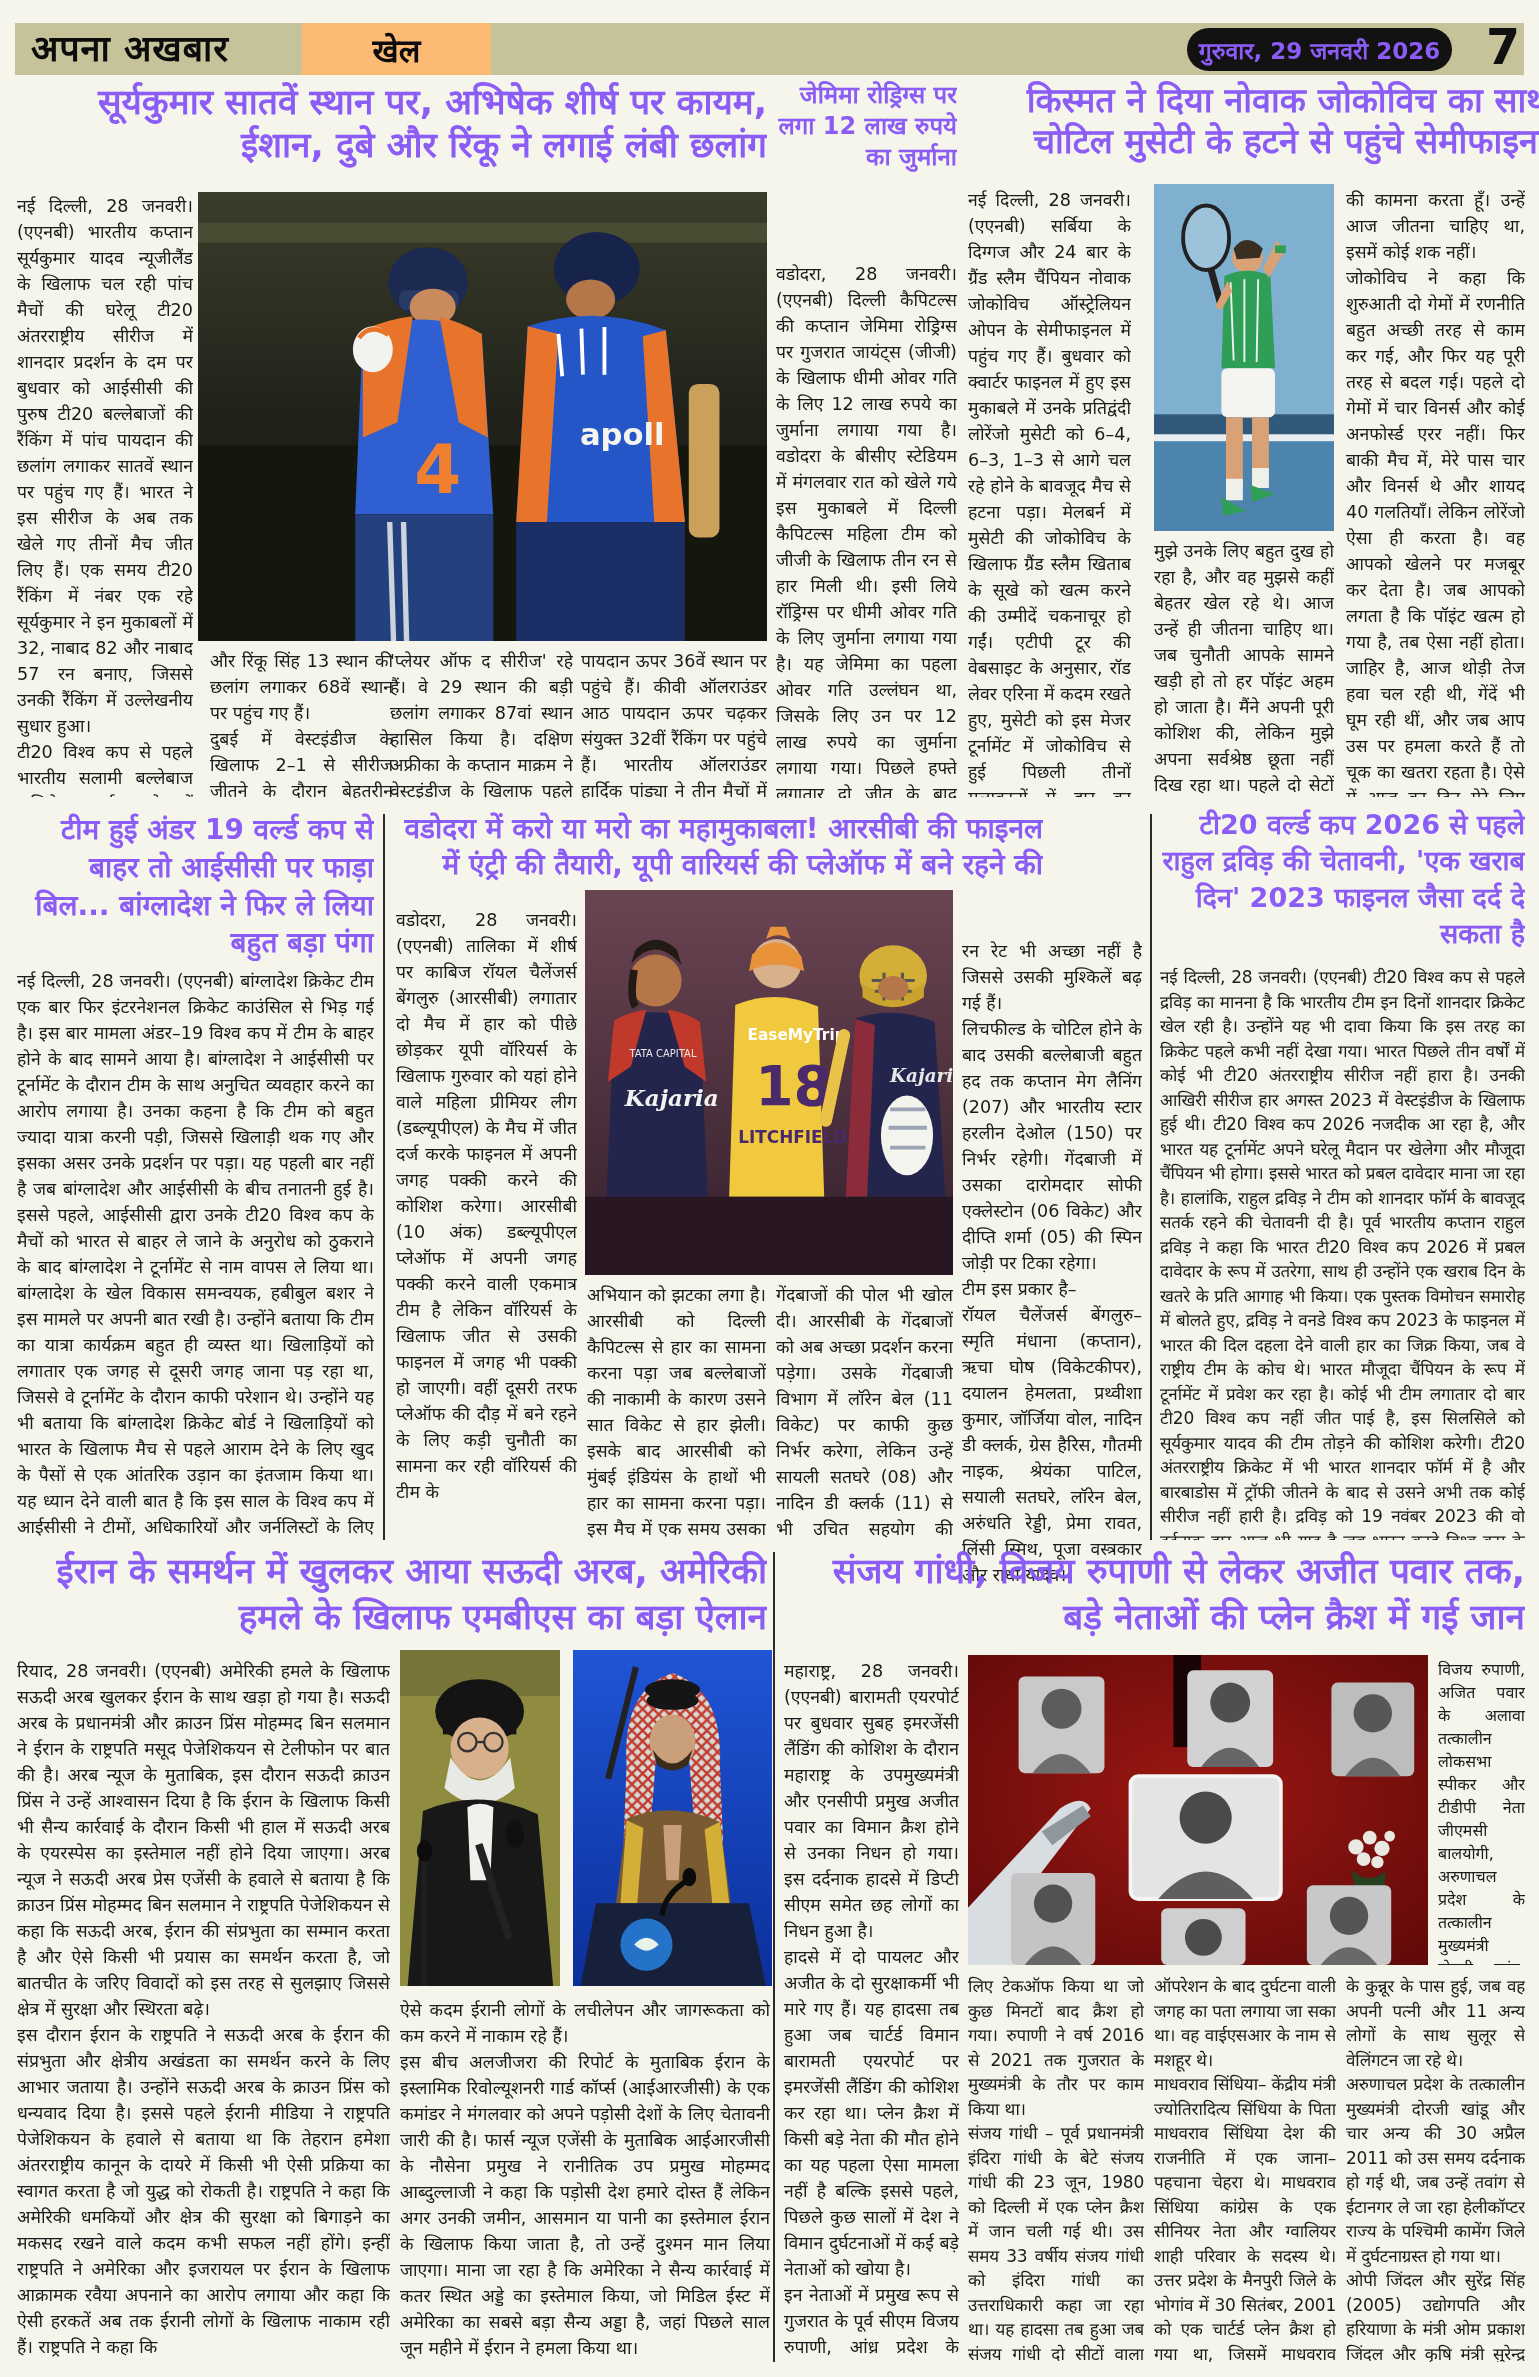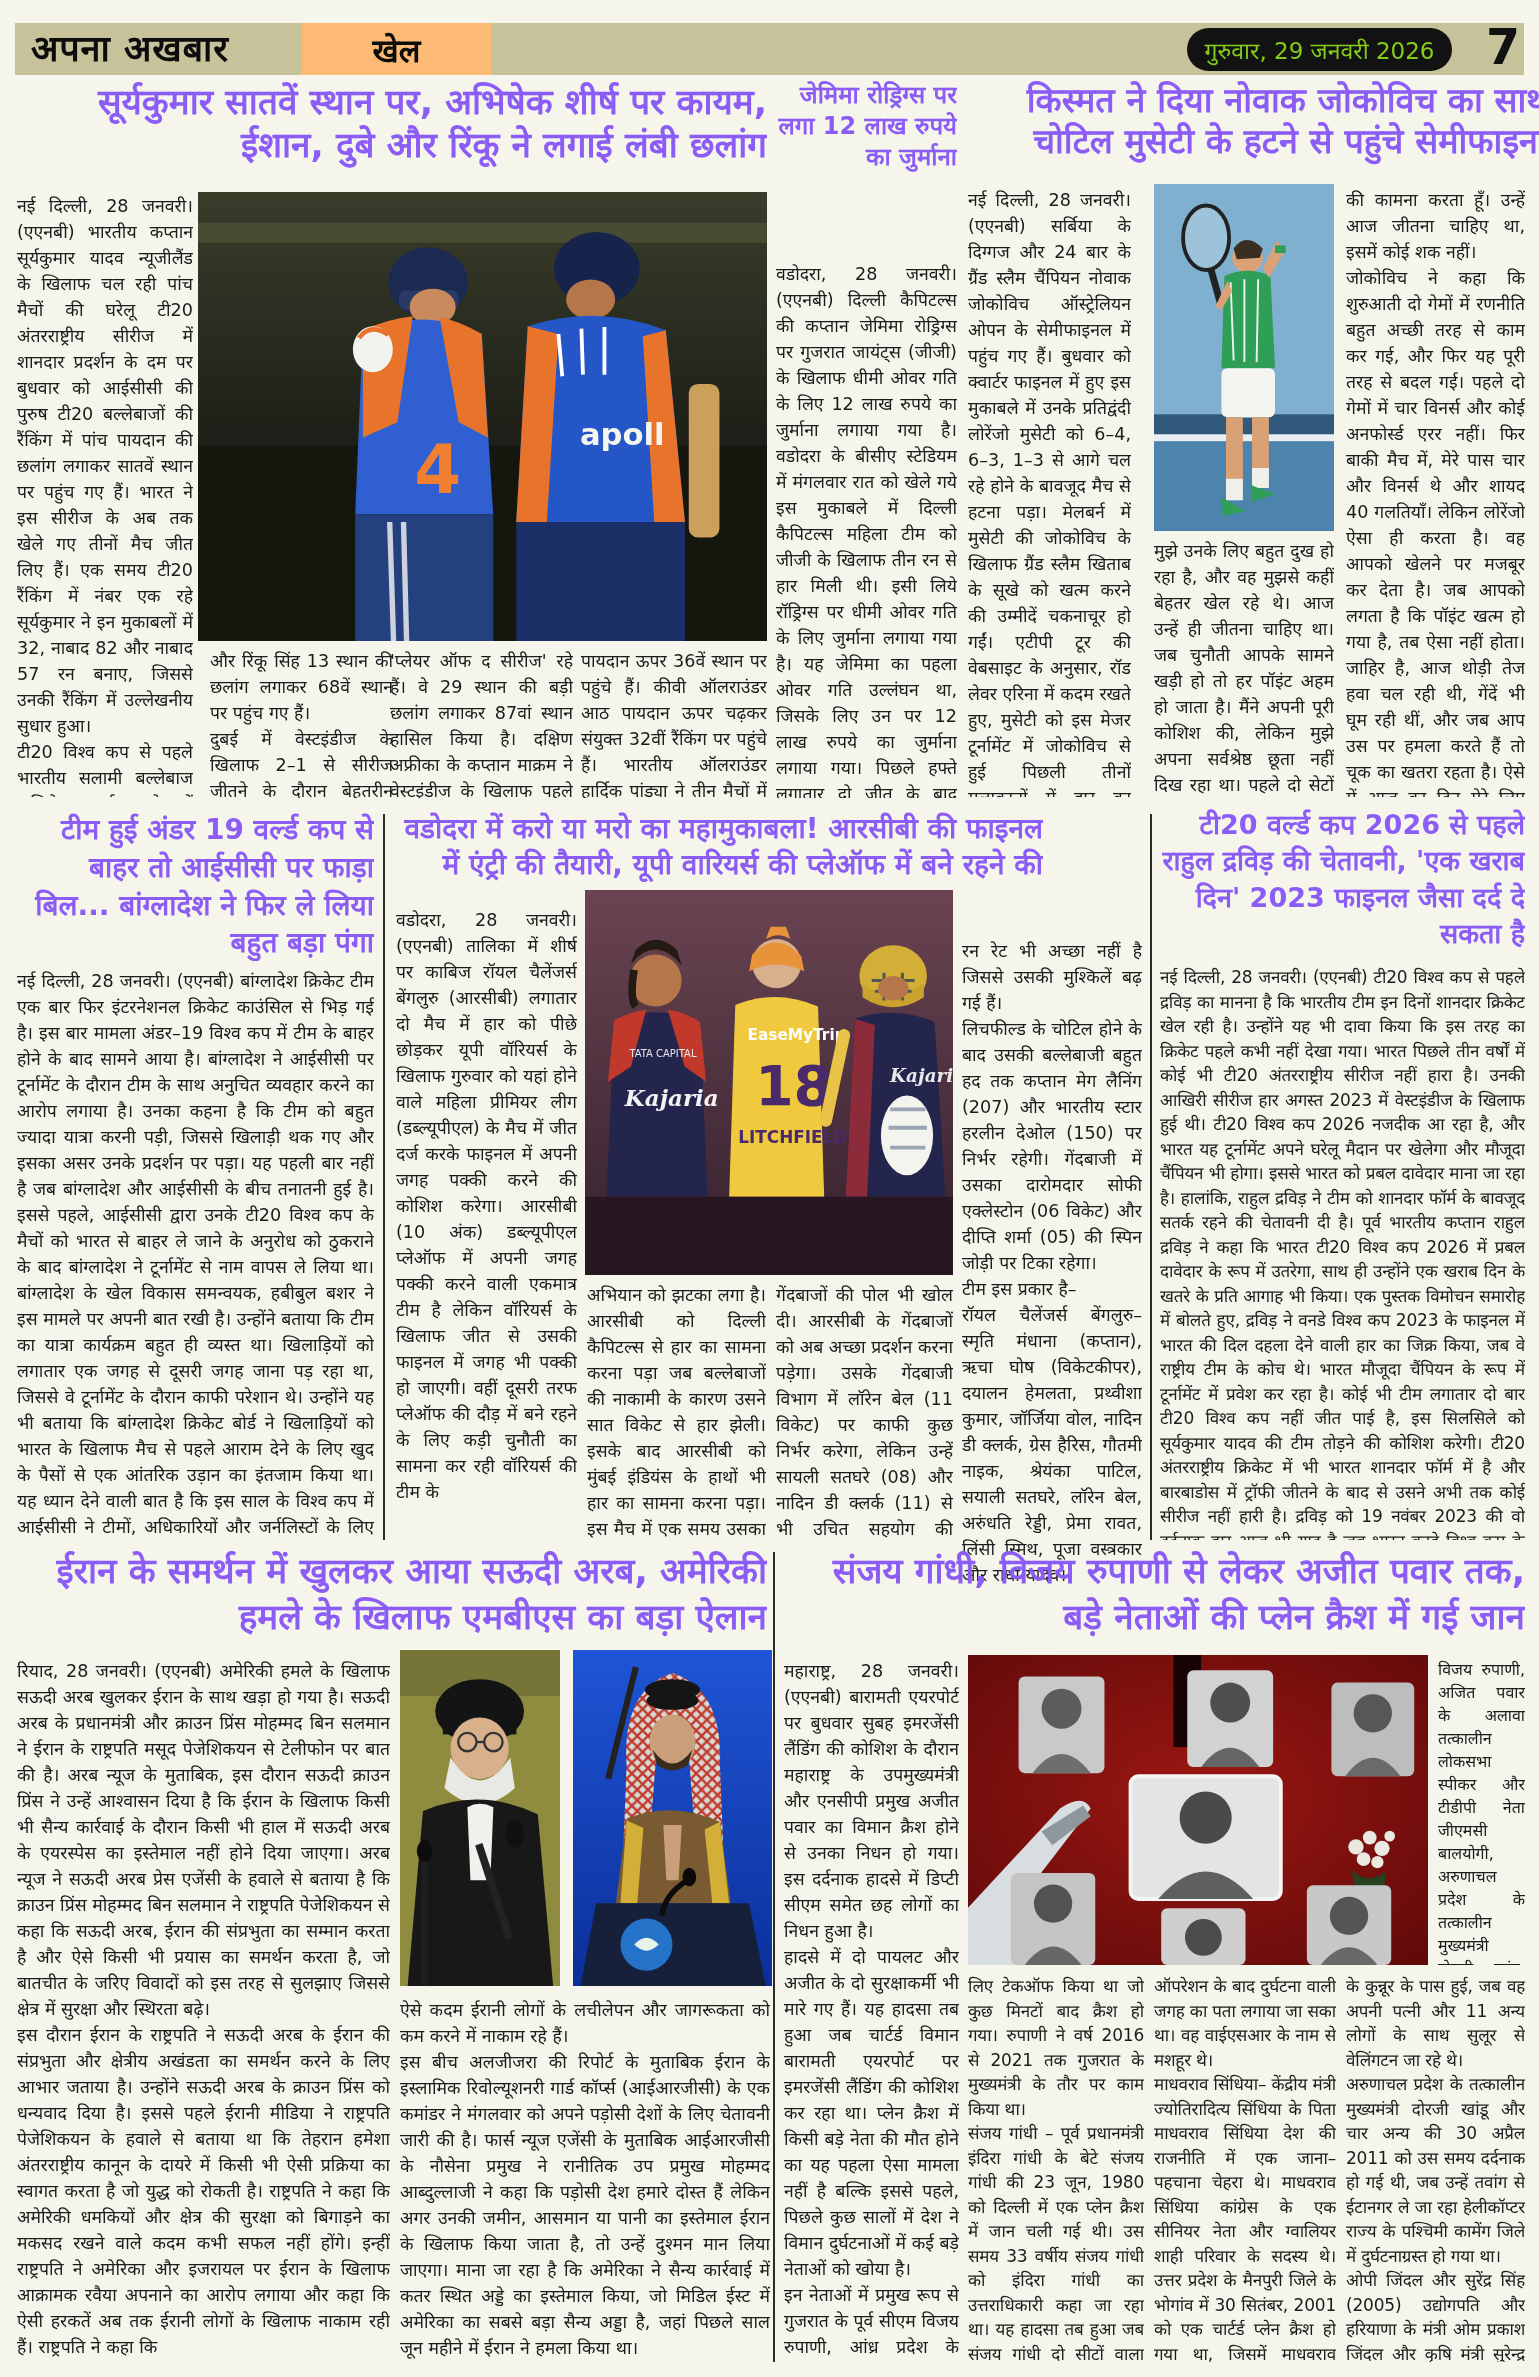--- a/index.html
+++ b/index.html
@@ -9,21 +9,21 @@
     font-family:"DejaVu Sans",sans-serif;
     color:#141414;
   }
   .abs{position:absolute;text-align:right;}
   
   .band{background:#c6c29a;}
   .masthead{font-size:36px;font-weight:800;letter-spacing:0.8px;color:#0c0c0c;line-height:52px;}
   .section-chip{background:#fdba74;display:flex;align-items:center;justify-content:center;
     font-size:32px;font-weight:800;color:#0c0c0c;}
   .date-pill{background:#121212;border-radius:26px;display:flex;align-items:center;justify-content:center;
-    color:#84cc16;font-size:23px;font-weight:400;}
+    color:#8b5cf6;font-size:23px;font-weight:700;}
   .pageno{font-size:49px;font-weight:800;color:#111;line-height:52px;}
   
   .hl{font-weight:800;color:#8b5cf6;line-height:1.22;letter-spacing:0;}
   .hl-a{font-size:35px;}
   .hl-b{font-size:24px;line-height:1.3;}
   .hl-c{font-size:34px;}
   .hl-d{font-size:28px;line-height:1.35;}
   .hl-e{font-size:28px;line-height:1.3;}
   .hl-f{font-size:27px;line-height:1.35;}
   .hl-g{font-size:35px;line-height:1.3;}

